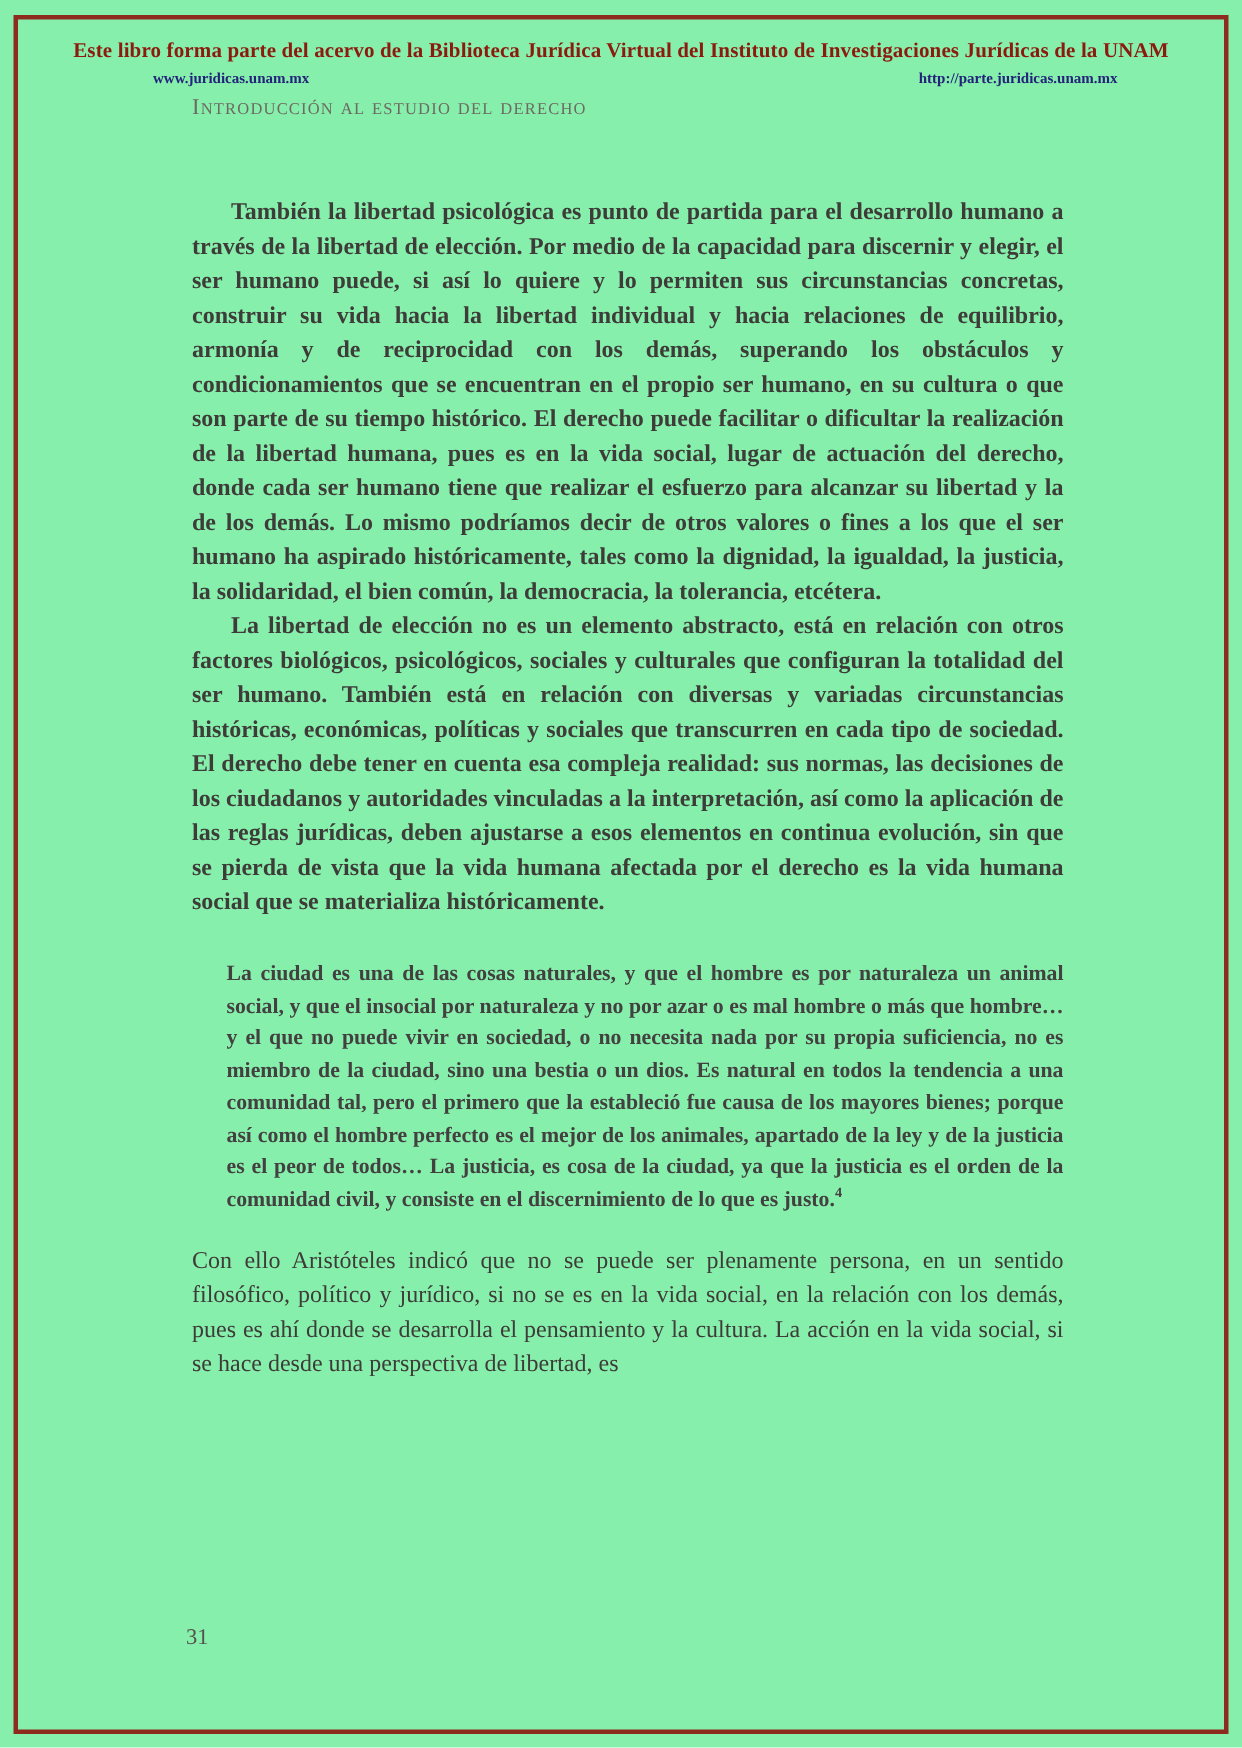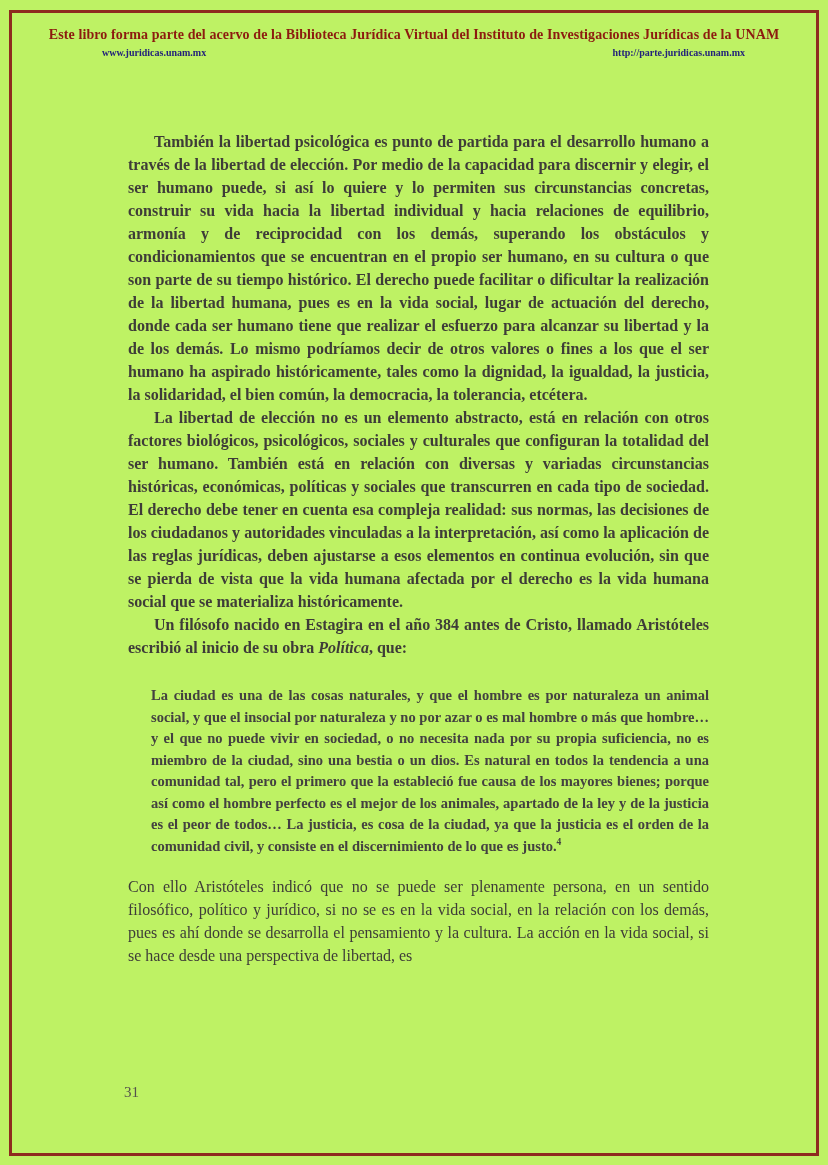--- a/index.html
+++ b/index.html
@@ -4,21 +4,21 @@
 <style>
   html, body {
     margin: 0;
     padding: 0;
     background: #ffffff;
   }
   .page {
     position: relative;
     width: 828px;
     height: 1165px;
-    background: #bef264;
+    background: #86efac;
     overflow: hidden;
     font-family: "Liberation Serif", serif;
   }
   .frame {
     position: absolute;
     left: 9px;
     top: 10px;
     right: 9px;
     bottom: 9px;
     border: 3px solid #8e2b1f;
@@ -106,28 +106,28 @@
 
   <div class="frame"></div>
 
   <div class="header-notice">Este libro forma parte del acervo de la Biblioteca Jurídica Virtual del Instituto de Investigaciones Jurídicas de la UNAM</div>
 
   <div class="header-urls">
     <span class="url">www.juridicas.unam.mx</span>
     <span class="url">http://parte.juridicas.unam.mx</span>
   </div>
 
+  <div class="running-head">Introducción al estudio del derecho</div>
 
   <div class="text-block">
 
     <p class="para indent">También la libertad psicológica es punto de partida para el desarrollo humano a través de la libertad de elección. Por medio de la capacidad para discernir y elegir, el ser humano puede, si así lo quiere y lo permiten sus circunstancias concretas, construir su vida hacia la libertad individual y hacia relaciones de equilibrio, armonía y de reciprocidad con los demás, superando los obstáculos y condicionamientos que se encuentran en el propio ser humano, en su cultura o que son parte de su tiempo histórico. El derecho puede facilitar o dificultar la realización de la libertad humana, pues es en la vida social, lugar de actuación del derecho, donde cada ser humano tiene que realizar el esfuerzo para alcanzar su libertad y la de los demás. Lo mismo podríamos decir de otros valores o fines a los que el ser humano ha aspirado históricamente, tales como la dignidad, la igualdad, la justicia, la solidaridad, el bien común, la democracia, la tolerancia, etcétera.</p>
 
     <p class="para indent">La libertad de elección no es un elemento abstracto, está en relación con otros factores biológicos, psicológicos, sociales y culturales que configuran la totalidad del ser humano. También está en relación con diversas y variadas circunstancias históricas, económicas, políticas y sociales que transcurren en cada tipo de sociedad. El derecho debe tener en cuenta esa compleja realidad: sus normas, las decisiones de los ciudadanos y autoridades vinculadas a la interpretación, así como la aplicación de las reglas jurídicas, deben ajustarse a esos elementos en continua evolución, sin que se pierda de vista que la vida humana afectada por el derecho es la vida humana social que se materializa históricamente.</p>
 
-    <p class="para indent"><span>Un filósofo nacido en Estagira en el año 384 antes de Cristo, llamado Aristóteles escribió al inicio de su obra </span><em class="book-title">Política</em><span>, que:</span></p>
 
     <div class="quote"><span>La ciudad es una de las cosas naturales, y que el hombre es por naturaleza un animal social, y que el insocial por naturaleza y no por azar o es mal hombre o más que hombre… y el que no puede vivir en sociedad, o no necesita nada por su propia suficiencia, no es miembro de la ciudad, sino una bestia o un dios. Es natural en todos la tendencia a una comunidad tal, pero el primero que la estableció fue causa de los mayores bienes; porque así como el hombre perfecto es el mejor de los animales, apartado de la ley y de la justicia es el peor de todos… La justicia, es cosa de la ciudad, ya que la justicia es el orden de la comunidad civil, y consiste en el discernimiento de lo que es justo.</span><sup>4</sup></div>
 
     <p class="para">Con ello Aristóteles indicó que no se puede ser plenamente persona, en un sentido filosófico, político y jurídico, si no se es en la vida social, en la relación con los demás, pues es ahí donde se desarrolla el pensamiento y la cultura. La acción en la vida social, si se hace desde una perspectiva de libertad, es</p>
 
   </div>
 
   <div class="page-number">31</div>
 
 </div>

